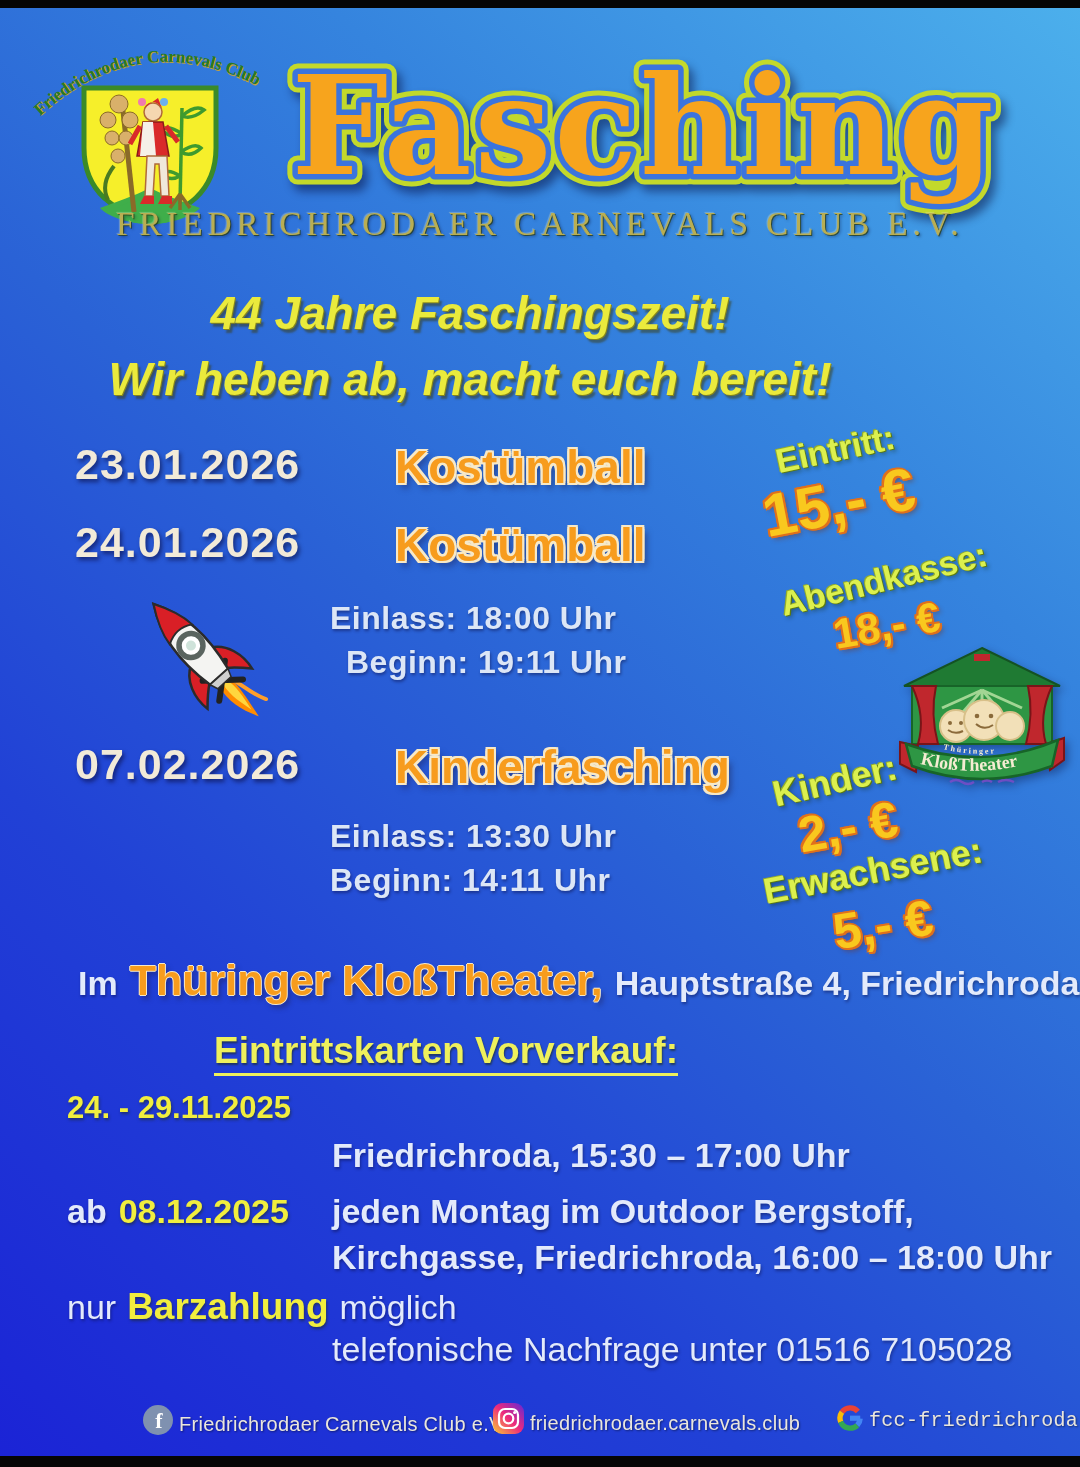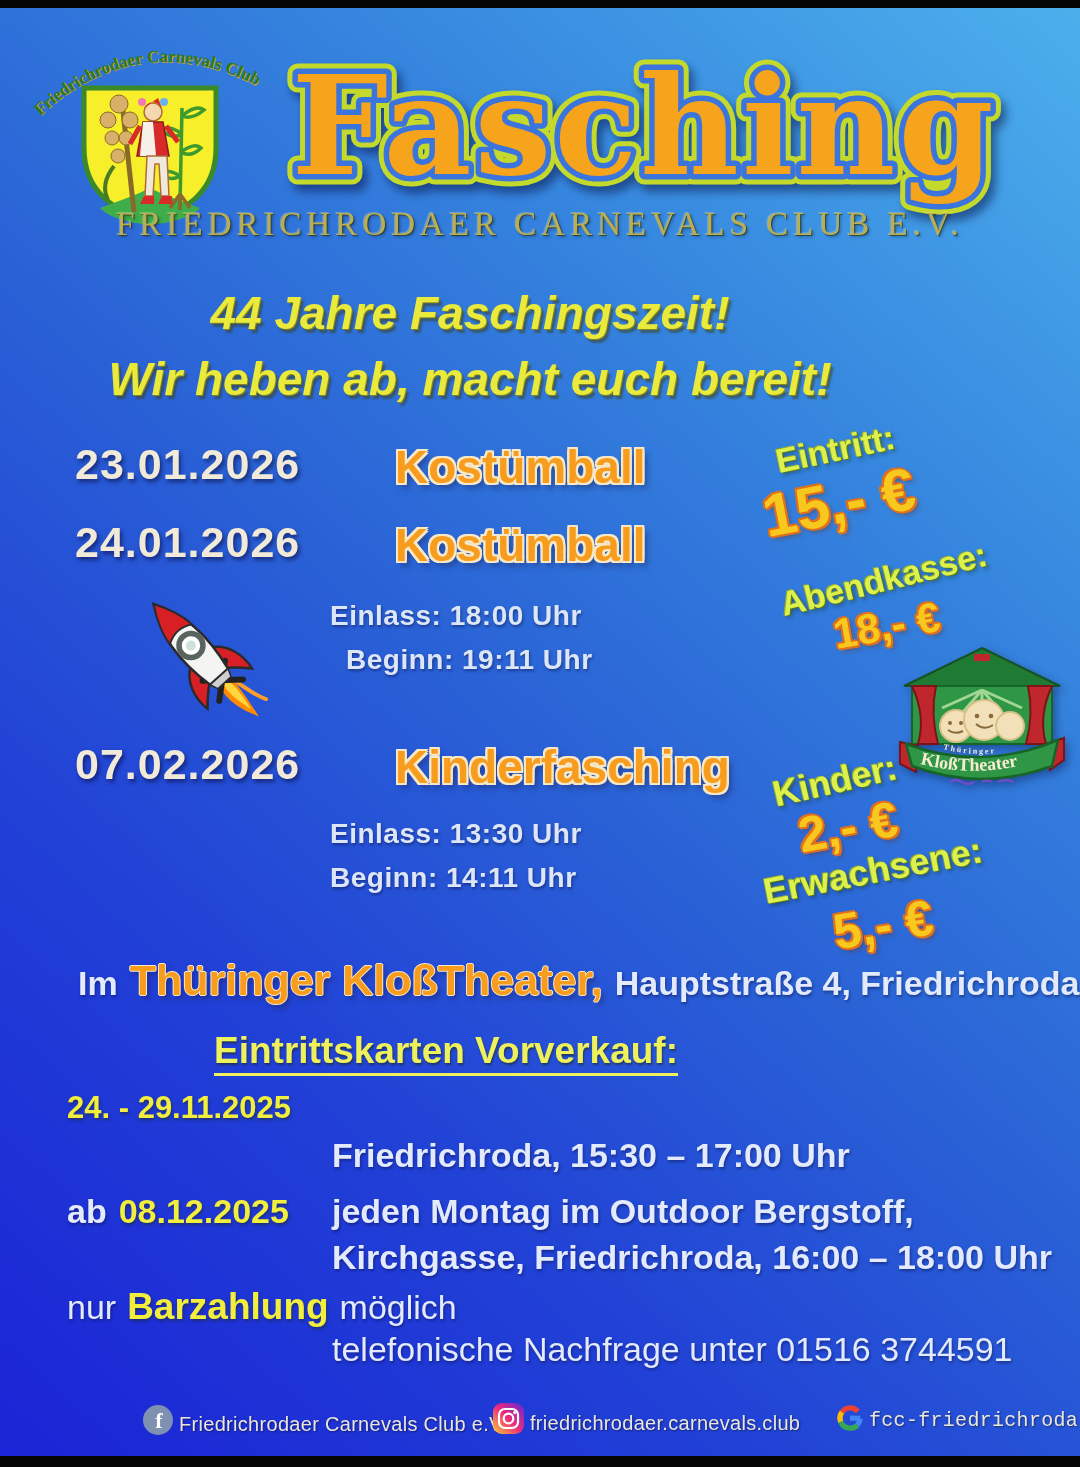--- a/index.html
+++ b/index.html
@@ -25,21 +25,21 @@
     text-shadow:1px 1px 0 rgba(40,60,20,.75),-1px -1px 1px rgba(235,235,190,.35),2px 2px 3px rgba(0,0,40,.35);
   }
   .tagline{
     left:0;width:940px;text-align:center;font-style:italic;font-weight:bold;font-size:46px;color:#eaea3c;
     text-shadow:1px 1px 0 #84841e,3px 4px 2px rgba(60,60,10,.5);
   }
   .date{font-weight:bold;font-size:43px;color:#f2ead8;letter-spacing:1px;
     text-shadow:2px 3px 4px rgba(10,10,60,.6);}
   .event-title{font-weight:bold;font-size:46px;color:#f79c1d;
     text-shadow:-2px 0 #f7e9c8,2px 0 #f7e9c8,0 -2px #f7e9c8,0 2px #f7e9c8,-2px -2px #f7e9c8,2px 2px #f7e9c8,-2px 2px #f7e9c8,2px -2px #f7e9c8,4px 5px 6px rgba(30,30,80,.55);}
-  .time{font-weight:bold;font-size:28px;color:#dce6f6;letter-spacing:.5px;
+  .time{font-weight:bold;font-size:32px;color:#dce6f6;letter-spacing:.5px;
     text-shadow:1px 2px 3px rgba(10,10,60,.45);}
   .price-label{font-weight:bold;font-size:34px;color:#dcf04e;white-space:nowrap;
     text-shadow:1px 1px 0 #5c7a10,-1px -1px 0 #93ad2d,2px 3px 4px rgba(15,40,10,.4);}
   .price-value{font-weight:bold;color:#f9c81e;white-space:nowrap;
     text-shadow:-2px 0 #e0701c,2px 0 #e0701c,0 -2px #e0701c,0 2px #e0701c,-2px -2px #e0701c,2px 2px #e0701c,3px 4px 5px rgba(120,40,0,.4);}
   .body-txt{font-weight:bold;font-size:34px;color:#e3eafb;white-space:nowrap;
     text-shadow:1px 2px 3px rgba(10,10,60,.45);}
   .hl{font-weight:bold;color:#f1ee3e;text-shadow:1px 2px 3px rgba(30,40,10,.5);}
   .venue-name{font-weight:bold;font-size:43px;color:#f79c1d;
     text-shadow:-1px 0 #f7e9c8,1px 0 #f7e9c8,0 1px #f7e9c8,0 -1px #f7e9c8,3px 4px 5px rgba(30,30,80,.5);}
@@ -215,21 +215,21 @@
     <span class="hl" style="font-size:34px;">08.12.2025</span>
   </div>
   <div class="abs body-txt" style="left:332px;top:1192px;">jeden Montag im Outdoor Bergstoff,</div>
   <div class="abs body-txt" style="left:332px;top:1238px;">Kirchgasse, Friedrichroda, 16:00 – 18:00 Uhr</div>
 
   <div class="abs" style="left:67px;top:1286px;display:flex;gap:11px;align-items:baseline;">
     <span class="body-txt" style="font-weight:normal;">nur</span>
     <span class="hl" style="font-size:37px;">Barzahlung</span>
     <span class="body-txt" style="font-weight:normal;">möglich</span>
   </div>
-  <div class="abs body-txt" style="left:332px;top:1330px;font-weight:normal;">telefonische Nachfrage unter 01516 3744591</div>
+  <div class="abs body-txt" style="left:332px;top:1330px;font-weight:normal;">telefonische Nachfrage unter 01516 7105028</div>
 
   <div class="footer-item" style="left:142px;top:1404px;">
     <svg width="32" height="32" viewBox="0 0 32 32">
       <circle cx="16" cy="16" r="15" fill="#7f91b0"></circle>
       <text x="17" y="24" text-anchor="middle" font-family="Liberation Serif,serif" font-weight="bold" font-size="22" fill="#ffffff">f</text>
     </svg>
     <span class="footer-label">Friedrichrodaer Carnevals Club e.V.</span>
   </div>
 
   <div class="footer-item" style="left:492px;top:1402px;">

